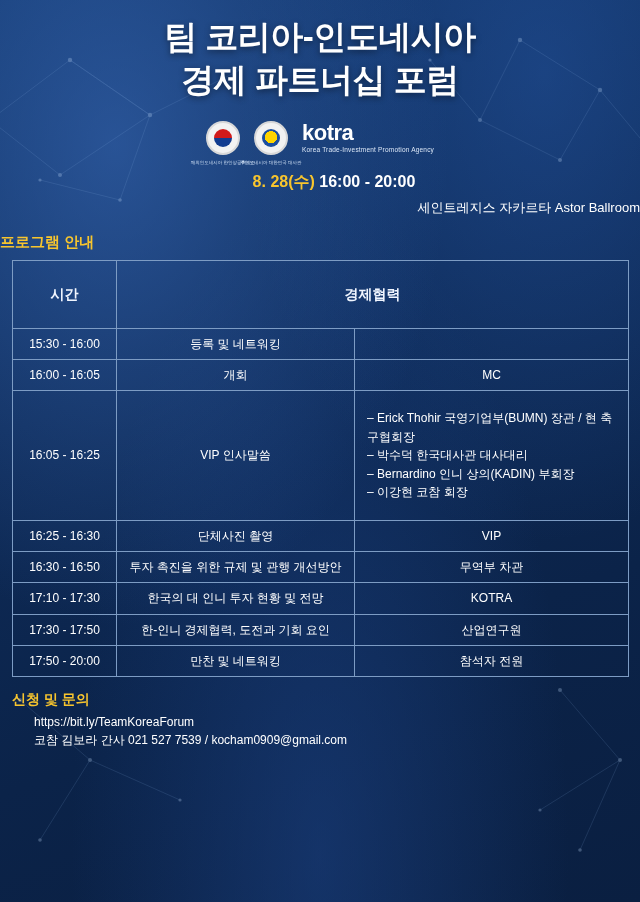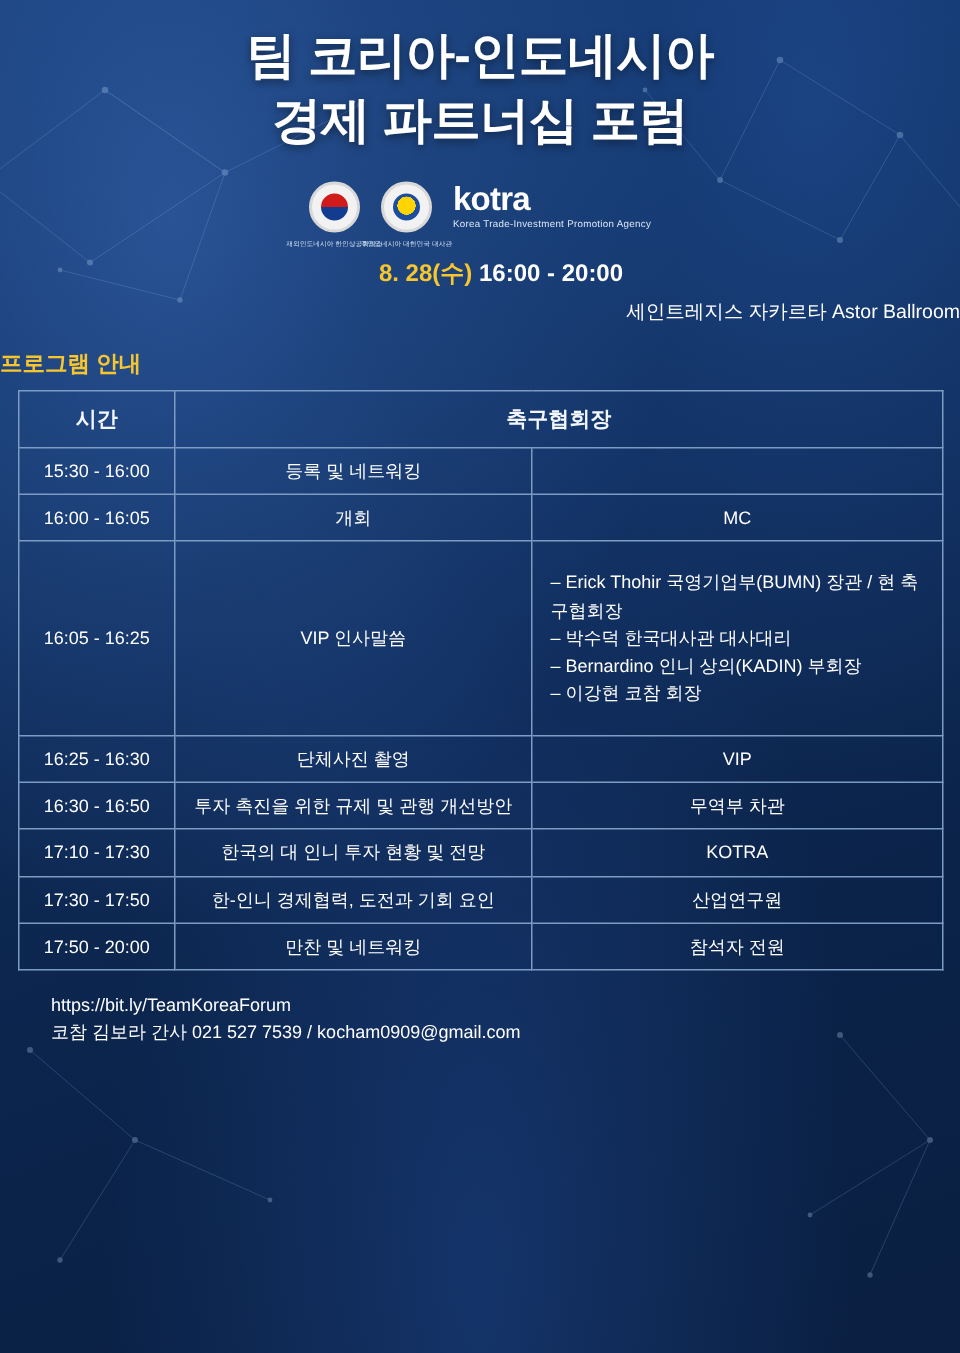--- a/index.html
+++ b/index.html
@@ -131,21 +131,21 @@
   }
   table.prog th, table.prog td {
     border: 1px solid #7d9cc4;
     color: #ffffff;
     font-size: 12px;
     text-align: center;
     vertical-align: middle;
     padding: 7px 4px;
     line-height: 1.35;
   }
-  table.prog th { font-size: 14px; color:#f1f6ff; padding: 9px 4px; }
+  table.prog th { font-size: 14px; color:#f1f6ff; padding: 24px 4px; }
   col.c-time { width: 104px; }
   col.c-prog { width: 238px; }
   col.c-spk  { width: 274px; }
   td.time { font-size: 12px; }
   td.prog-cell { font-size: 12.5px; }
   td.spk { font-size: 12.5px; }
   td.spk.list {
     text-align: left;
     padding-left: 12px;
     line-height: 1.55;
@@ -243,21 +243,21 @@
 
   <table class="prog">
     <colgroup>
       <col class="c-time">
       <col class="c-prog">
       <col class="c-spk">
     </colgroup>
     <thead>
       <tr>
         <th>시간</th>
-        <th colspan="2">축구협회장</th>
+        <th colspan="2">경제협력</th>
       </tr>
     </thead>
     <tbody>
       <tr>
         <td class="time">15:30 - 16:00</td>
         <td class="prog-cell">등록 및 네트워킹</td>
         <td class="spk"></td>
       </tr>
       <tr>
         <td class="time">16:00 - 16:05</td>
@@ -296,17 +296,18 @@
       </tr>
       <tr>
         <td class="time">17:50 - 20:00</td>
         <td class="prog-cell">만찬 및 네트워킹</td>
         <td class="spk">참석자 전원</td>
       </tr>
     </tbody>
   </table>
 
   <div class="footer">
+    <div class="f-title">신청 및 문의</div>
     <div class="f-line">https://bit.ly/TeamKoreaForum</div>
     <div class="f-line">코참 김보라 간사 021 527 7539 / kocham0909@gmail.com</div>
   </div>
 
 </div>
 
 </body></html>

